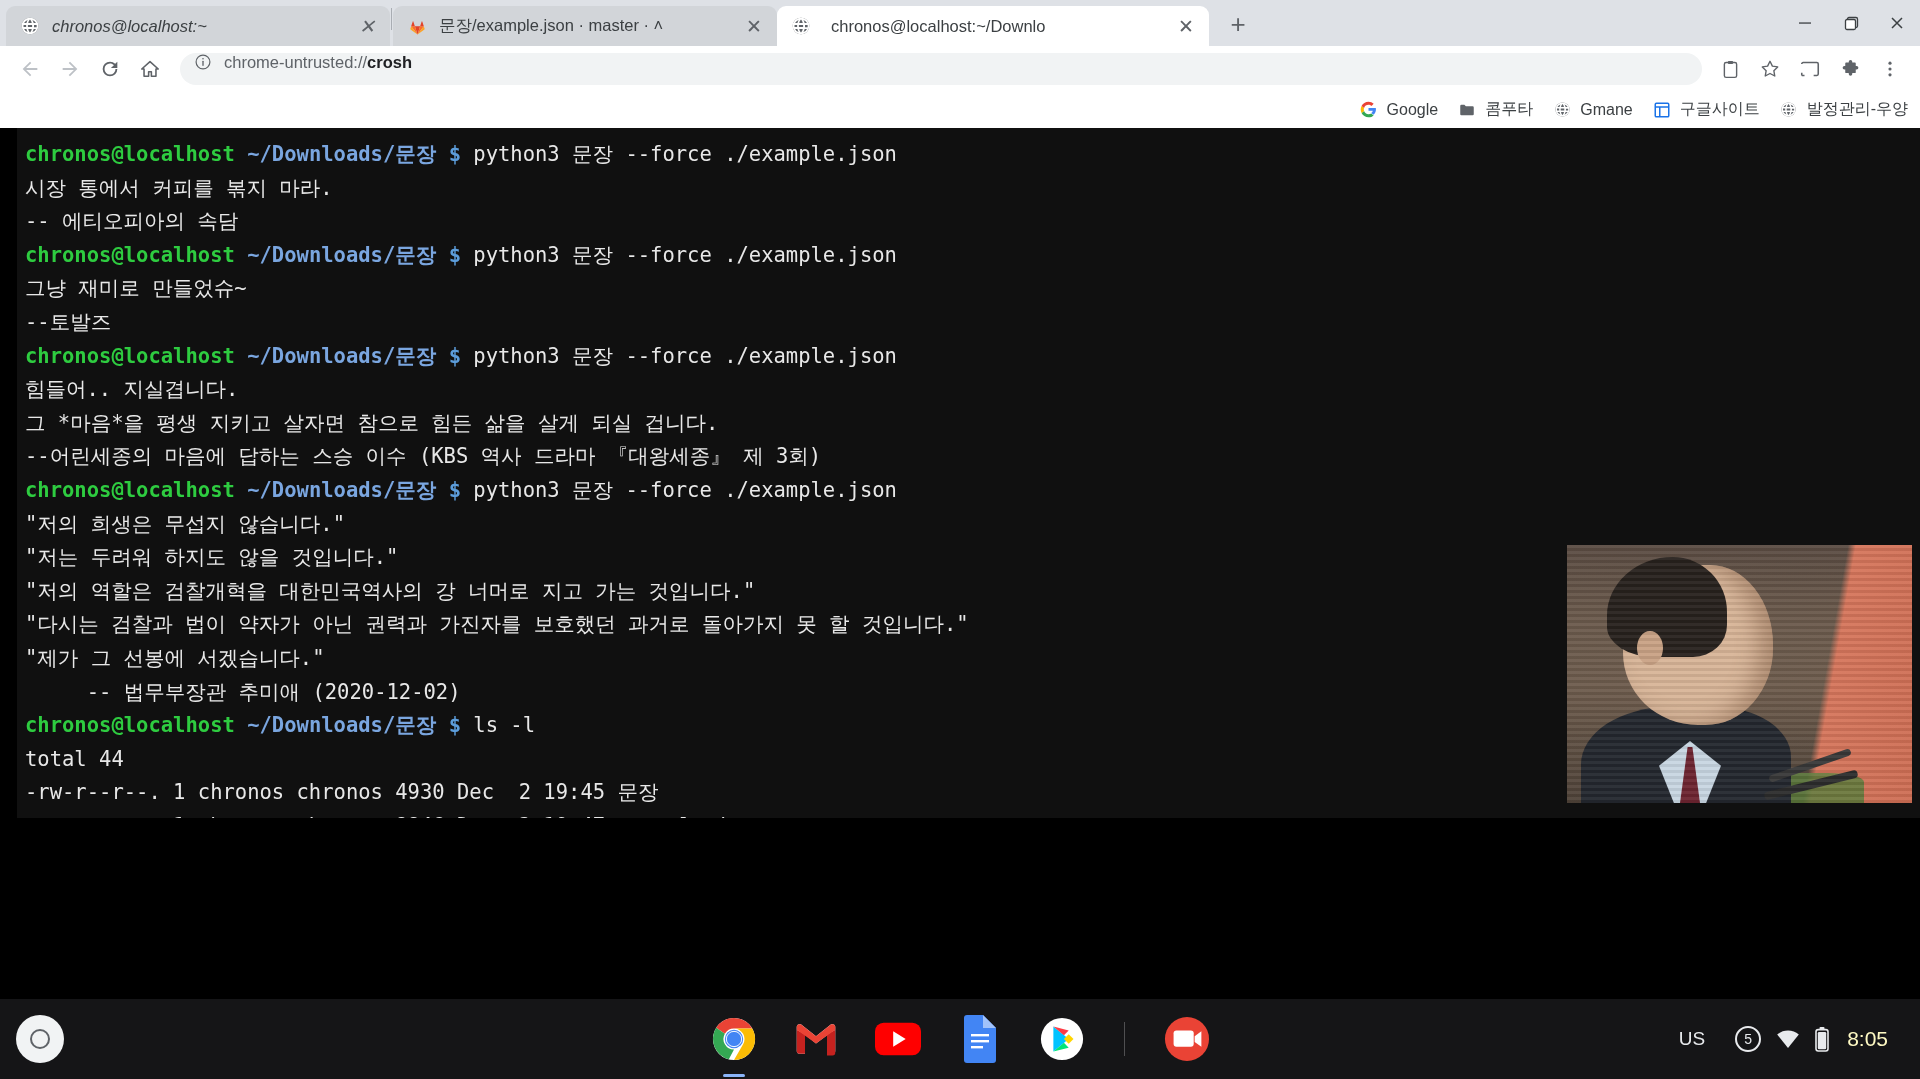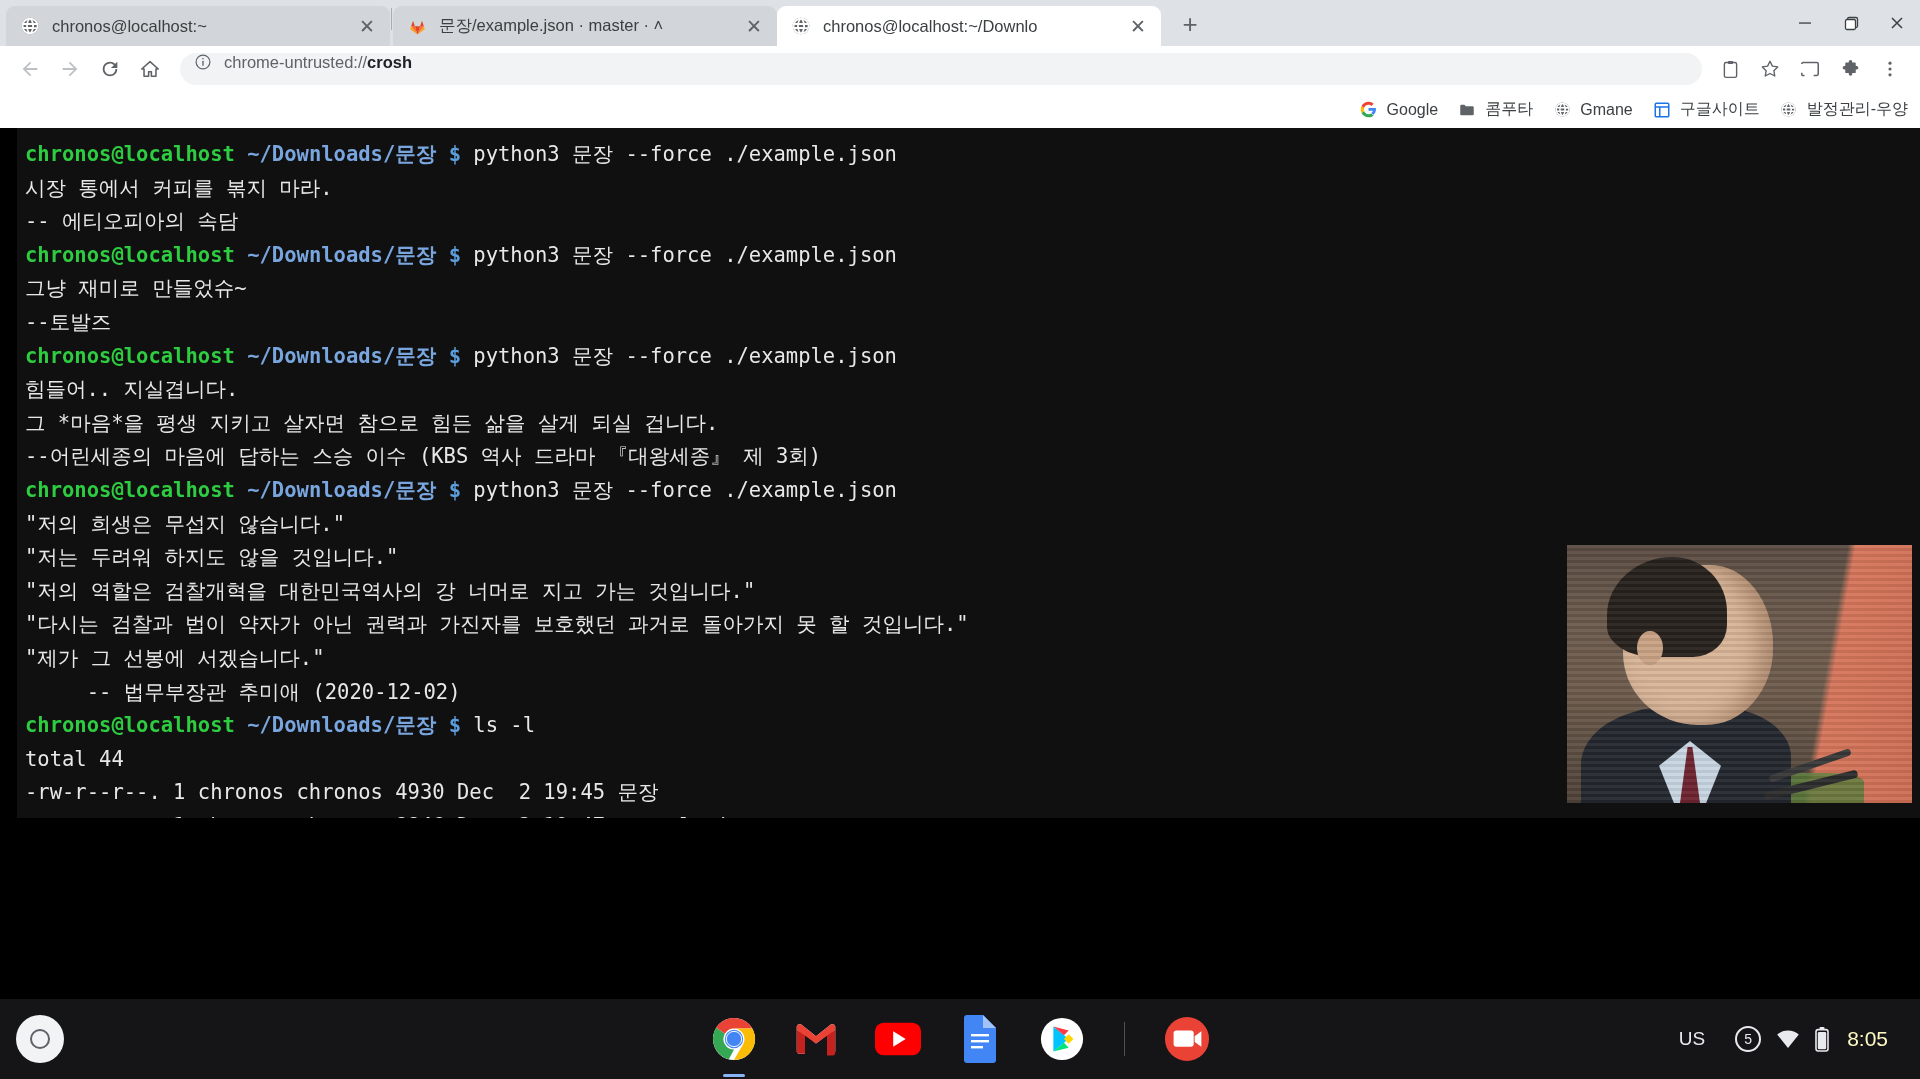--- a/index.html
+++ b/index.html
@@ -23,23 +23,23 @@
     height: 40px;
     display: flex;
     align-items: center;
     border-radius: 9px 9px 0 0;
     padding: 0 10px 0 14px;
     position: relative;
     min-width: 0;
   }
   .tab.inactive { background: #d2d5d9; }
   .tab.active { background: #ffffff; }
-  .tab-w1 { width: 384px; }
+  .tab-w1 { width: 384px; font-style: italic; }
   .tab-w2 { width: 384px; }
-  .tab-w3 { width: 384px; }
+  .tab-w3 { width: 432px; gap: 8px; }
   .tab-favicon {
     width: 20px; height: 20px;
     flex: 0 0 20px;
     margin-right: 12px;
     display: flex; align-items: center; justify-content: center;
   }
   .tab-title {
     flex: 1 1 auto;
     font-size: 16.5px;
     color: #3c4043;

